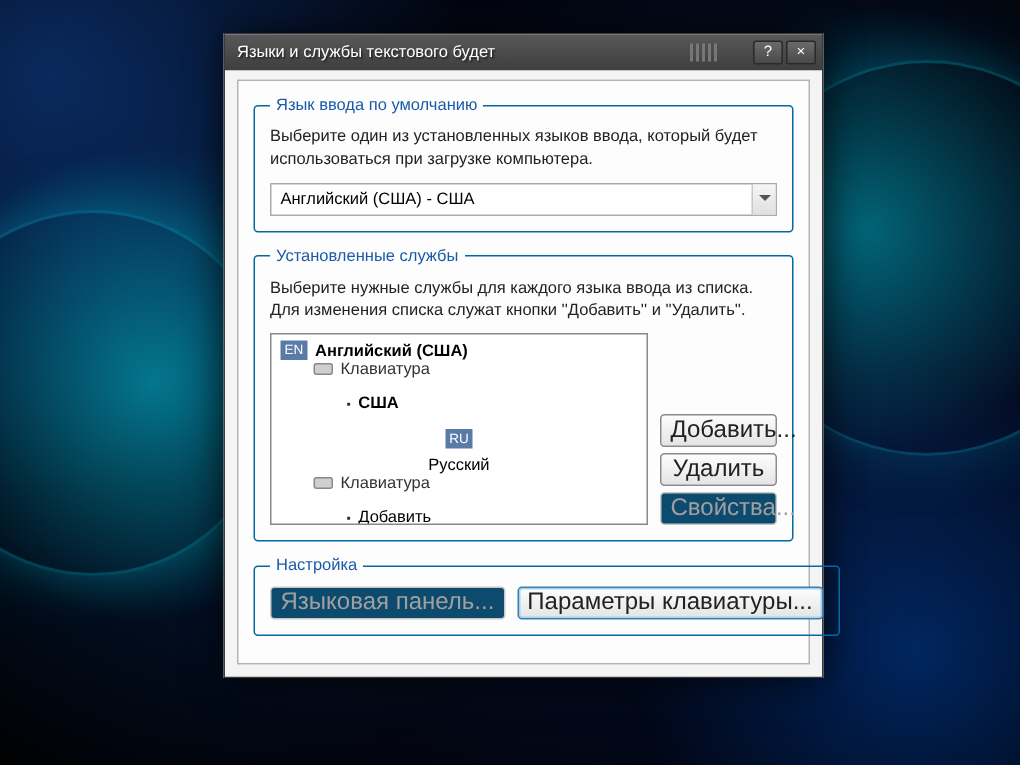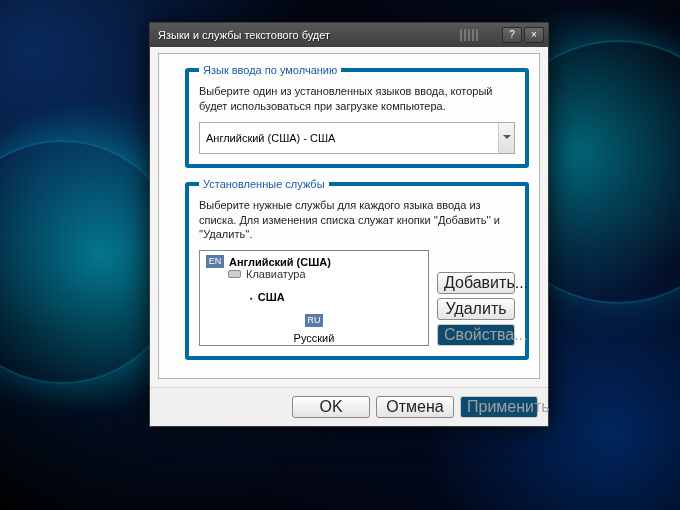--- a/index.html
+++ b/index.html
@@ -88,55 +88,55 @@
     border-bottom: 1px solid #fdfdfd;
     z-index: 2;
   }
   .tabpage {
     border: 1px solid #b5b5b5;
     border-top: 1px solid #b5b5b5;
     background: #fdfdfd;
     padding: 10px 10px 8px 10px;
   }
   fieldset {
-    border: 4px solid #0369a1;
+    border: 1px solid #0369a1;
     border-radius: 3px;
-    margin: 0 0 10px 16px;
+    margin: 0 0 10px 0;
     padding: 6px 10px 10px 10px;
   }
   legend {
     color: #1a5aa8;
     font-size: 11px;
     padding: 0 4px;
   }
   .desc { color: #222; margin: 2px 0 8px 0; line-height: 1.35; }
   .combo {
     display: flex;
     border: 1px solid #ababab;
     background: #fff;
-    height: 32px;
+    height: 22px;
     align-items: center;
   }
   .combo .val { flex: 1; padding: 0 6px; }
   .combo .arrow {
     width: 16px; height: 100%;
     border-left: 1px solid #c8c8c8;
     background: linear-gradient(#f5f5f5,#e0e0e0);
     display:flex; align-items:center; justify-content:center;
     cursor:pointer;
   }
   .combo .arrow::after{
     content:""; border:4px solid transparent; border-top-color:#555; margin-top:3px;
   }
   .services-row { display: flex; gap: 8px; }
   .tree {
     flex: 1;
     border: 1px solid #888;
     background: #fff;
-    height: 96px;
+    height: 128px;
     padding: 4px 6px;
     overflow: hidden;
   }
   .tree-lang { margin-bottom: 2px; }
   .lang-head { display:flex; align-items:center; gap:5px; font-weight:bold; }
   .lang-head.normal { font-weight: normal; flex-direction: column; }
   .lang-badge {
     display:inline-block; width:18px; height:13px; line-height:13px;
     background:#5a7aa8; color:#fff; font-size:9px; text-align:center;
     font-weight:normal;
@@ -248,22 +248,24 @@
           </div>
 
           <div class="side-btns">
             <div class="btn">Добавить...</div>
             <div class="btn">Удалить</div>
             <div class="btn disabled">Свойства...</div>
           </div>
         </div>
       </fieldset>
 
+      <fieldset>
+        <legend>Настройка</legend>
+        <div class="settings-row">
+          <div class="btn disabled">Языковая панель...</div>
+          <div class="btn focused">Параметры клавиатуры...</div>
+        </div>
+      </fieldset>
 
     </div>
   </div>
 
-  <div class="footer">
-    <div class="btn">OK</div>
-    <div class="btn">Отмена</div>
-    <div class="btn disabled">Применить</div>
-  </div>
 </div>
 
 </body></html>

